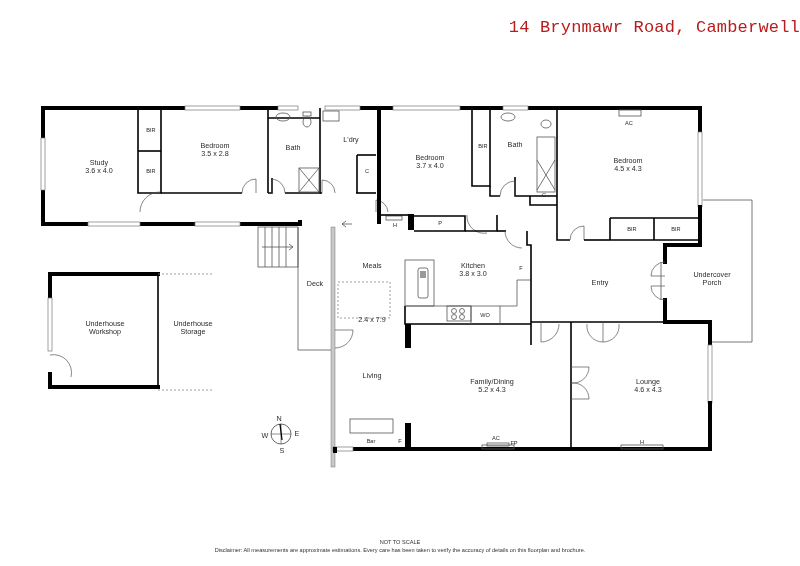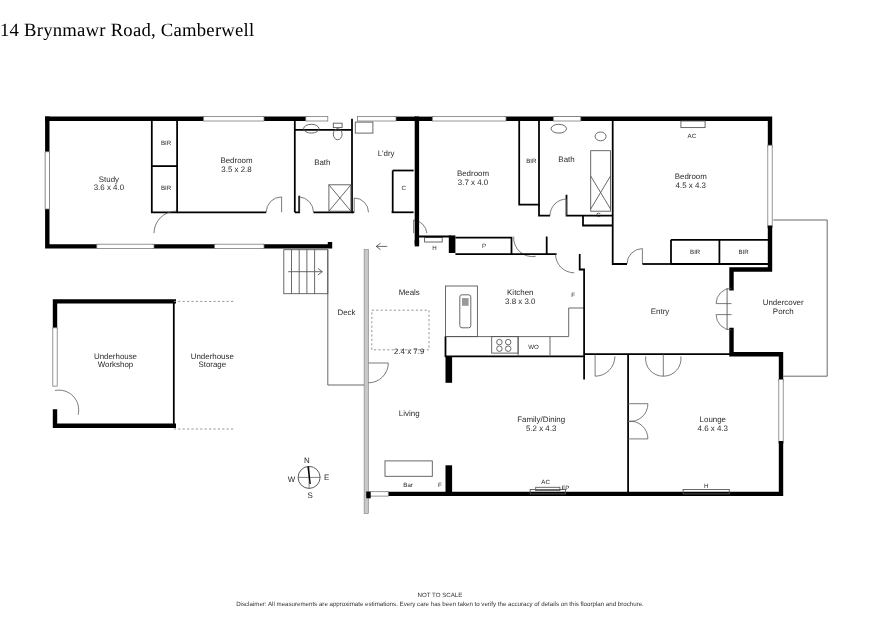--- a/index.html
+++ b/index.html
@@ -1,17 +1,17 @@
 <!DOCTYPE html>
 <html><head>
 <meta charset="utf-8">
 <style>
   html,body{margin:0;padding:0;background:#ffffff;}
   body{width:800px;height:566px;position:relative;overflow:hidden;font-family:"Liberation Sans",sans-serif;}
-  .title{position:absolute;left:0;top:18px;width:800px;text-align:left;font-family:Liberation Serif, serif;font-size:17px;color:#000000;letter-spacing:0.2px;}
+  .title{position:absolute;left:0;top:18px;width:800px;text-align:right;font-family:Liberation Mono, monospace;font-size:17px;color:#b91c1c;letter-spacing:0.2px;}
   svg.plan{position:absolute;left:0;top:0;}
   .lbl{font-family:"Liberation Sans",sans-serif;font-size:7.2px;fill:#2a2a2a;text-anchor:middle;}
   .lbl-sm{font-family:"Liberation Sans",sans-serif;font-size:5.6px;fill:#2a2a2a;text-anchor:middle;}
   .wall{stroke:#000;stroke-width:4;fill:none;stroke-linecap:square;}
   .iwall{stroke:#000;stroke-width:1.6;fill:none;}
   .thin{stroke:#555;stroke-width:0.8;fill:none;}
   .win{stroke:#777;stroke-width:0.7;fill:#fff;}
   .dash{stroke:#888;stroke-width:0.8;stroke-dasharray:2,2;fill:none;}
   .door{stroke:#555;stroke-width:0.7;fill:none;}
   .footer{position:absolute;left:0;width:800px;text-align:center;font-size:5.6px;color:#333;}

